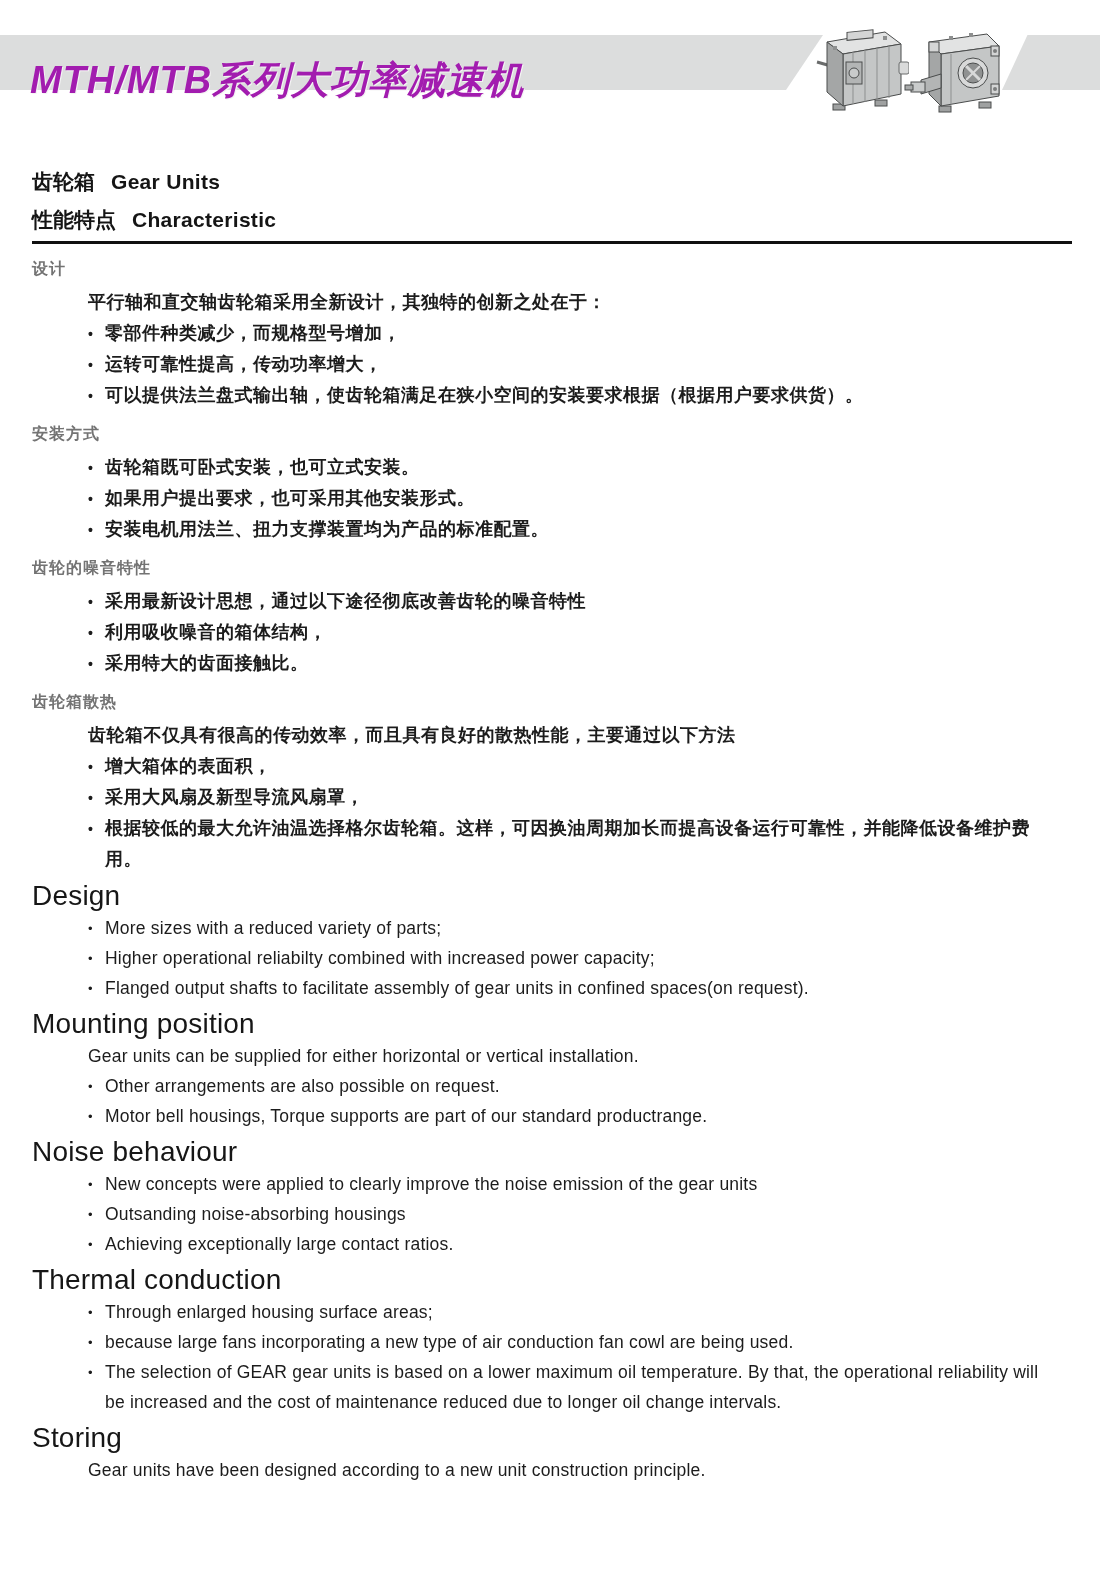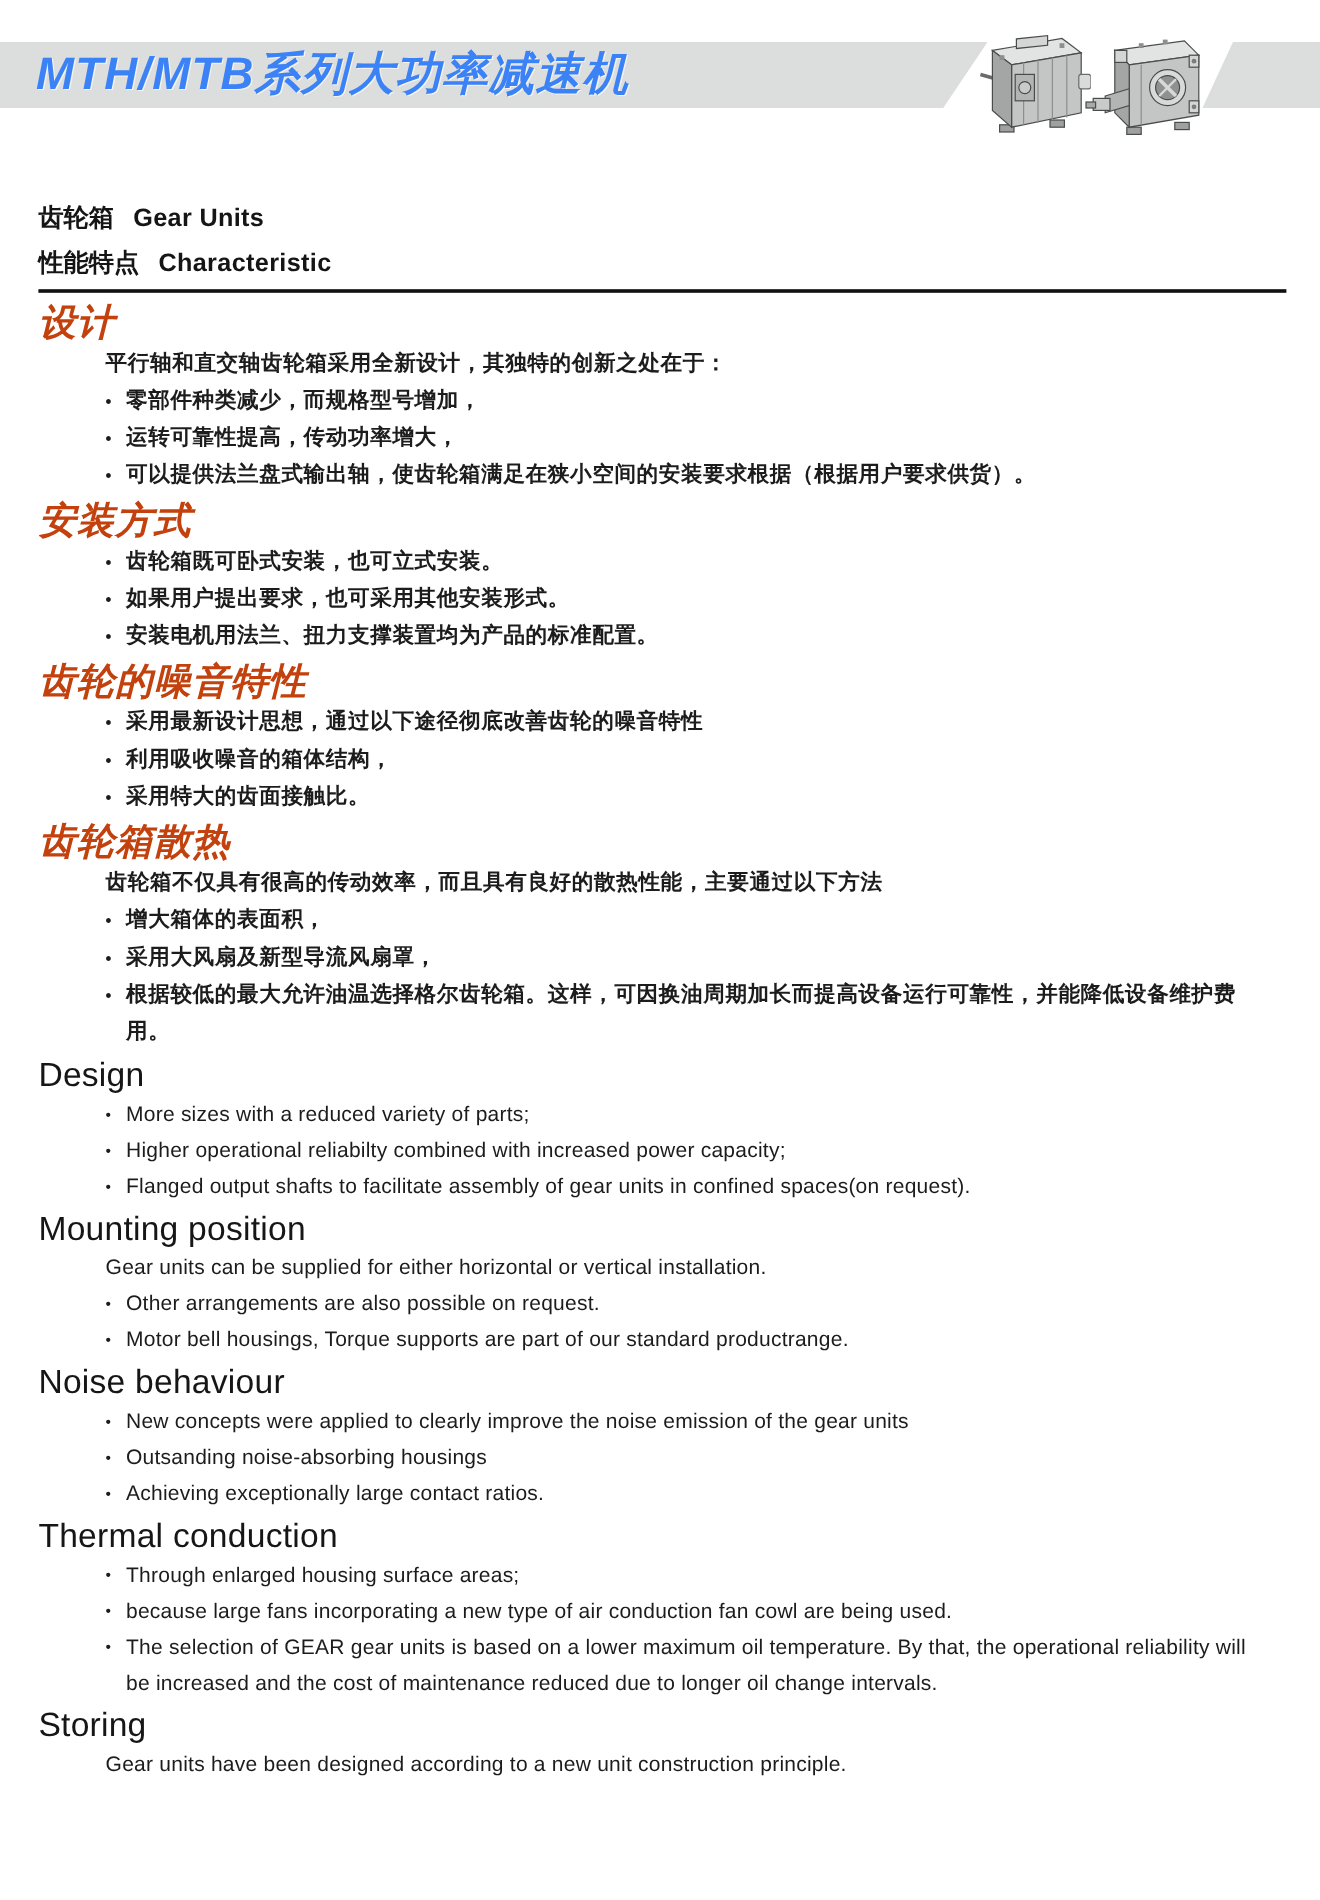--- a/index.html
+++ b/index.html
@@ -7,38 +7,38 @@
     width:1100px;height:1583px;overflow:hidden;background:#ffffff;
     font-family:"Liberation Sans", sans-serif;color:#1c1c1c;
     -webkit-font-smoothing:antialiased;
   }
   
   .banner{position:relative;height:132px;}
   .band{position:absolute;top:35px;height:55px;background:#dcdddd;}
   .band-main{left:0;width:823px;clip-path:polygon(0 0,100% 0,calc(100% - 37px) 100%,0 100%);}
   .band-right{left:1002px;width:98px;clip-path:polygon(26% 0,100% 0,100% 100%,0 100%);}
   .banner-title{
-    position:absolute;left:30px;top:36px;font-size:38px;font-weight:bold;
-    font-style:italic;letter-spacing:1px;color:#3b82f6;white-space:nowrap;
+    position:absolute;left:30px;top:55px;font-size:38px;font-weight:bold;
+    font-style:italic;letter-spacing:1px;color:#a21caf;white-space:nowrap;
     text-shadow:1px 1px 0 #f4f4f4;
   }
   .gear-img{position:absolute;}
   .gear-img.left{left:813px;top:16px;}
   .gear-img.right{left:903px;top:18px;}
   
   .page-header{margin:20px 28px 0 32px;}
   .ph-line{font-size:21px;font-weight:bold;line-height:28px;color:#151515;margin-top:36px;}
   .ph-line + .ph-line{margin-top:10px;}
   .ph-en{margin-left:16px;letter-spacing:.3px;}
   .rule{height:3px;background:#101010;margin-top:7px;}
   
   .content{padding:2px 30px 0 32px;}
   section{margin:0;}
   h2{margin:0;font-weight:normal;}
-  .h-zh{font-size:31px;line-height:30px;margin:8px 0 3px;font-weight:600;letter-spacing:1px;color:#c2410c;font-style:italic;}
+  .h-zh{font-size:16px;line-height:30px;margin:8px 0 3px;font-weight:600;letter-spacing:1px;color:#737373;}
   .h-en{font-size:28px;line-height:30px;margin:6px 0 2px;font-weight:400;letter-spacing:.2px;color:#161616;}
   .line{max-width:965px;}
   .zh .line{font-size:18px;font-weight:bold;line-height:31px;letter-spacing:.5px;}
   .en .line{font-size:17.5px;font-weight:400;line-height:30px;letter-spacing:.2px;}
   .intro{margin:0 0 0 56px;}
   .bullet{display:flex;margin-left:56px;}
   .dot{flex:0 0 17px;text-align:left;}
   .zh .dot{font-size:14px;transform:translateY(1px);}
   .en .dot{font-size:13px;transform:translateY(1px);}
   .btxt{flex:1 1 auto;}

